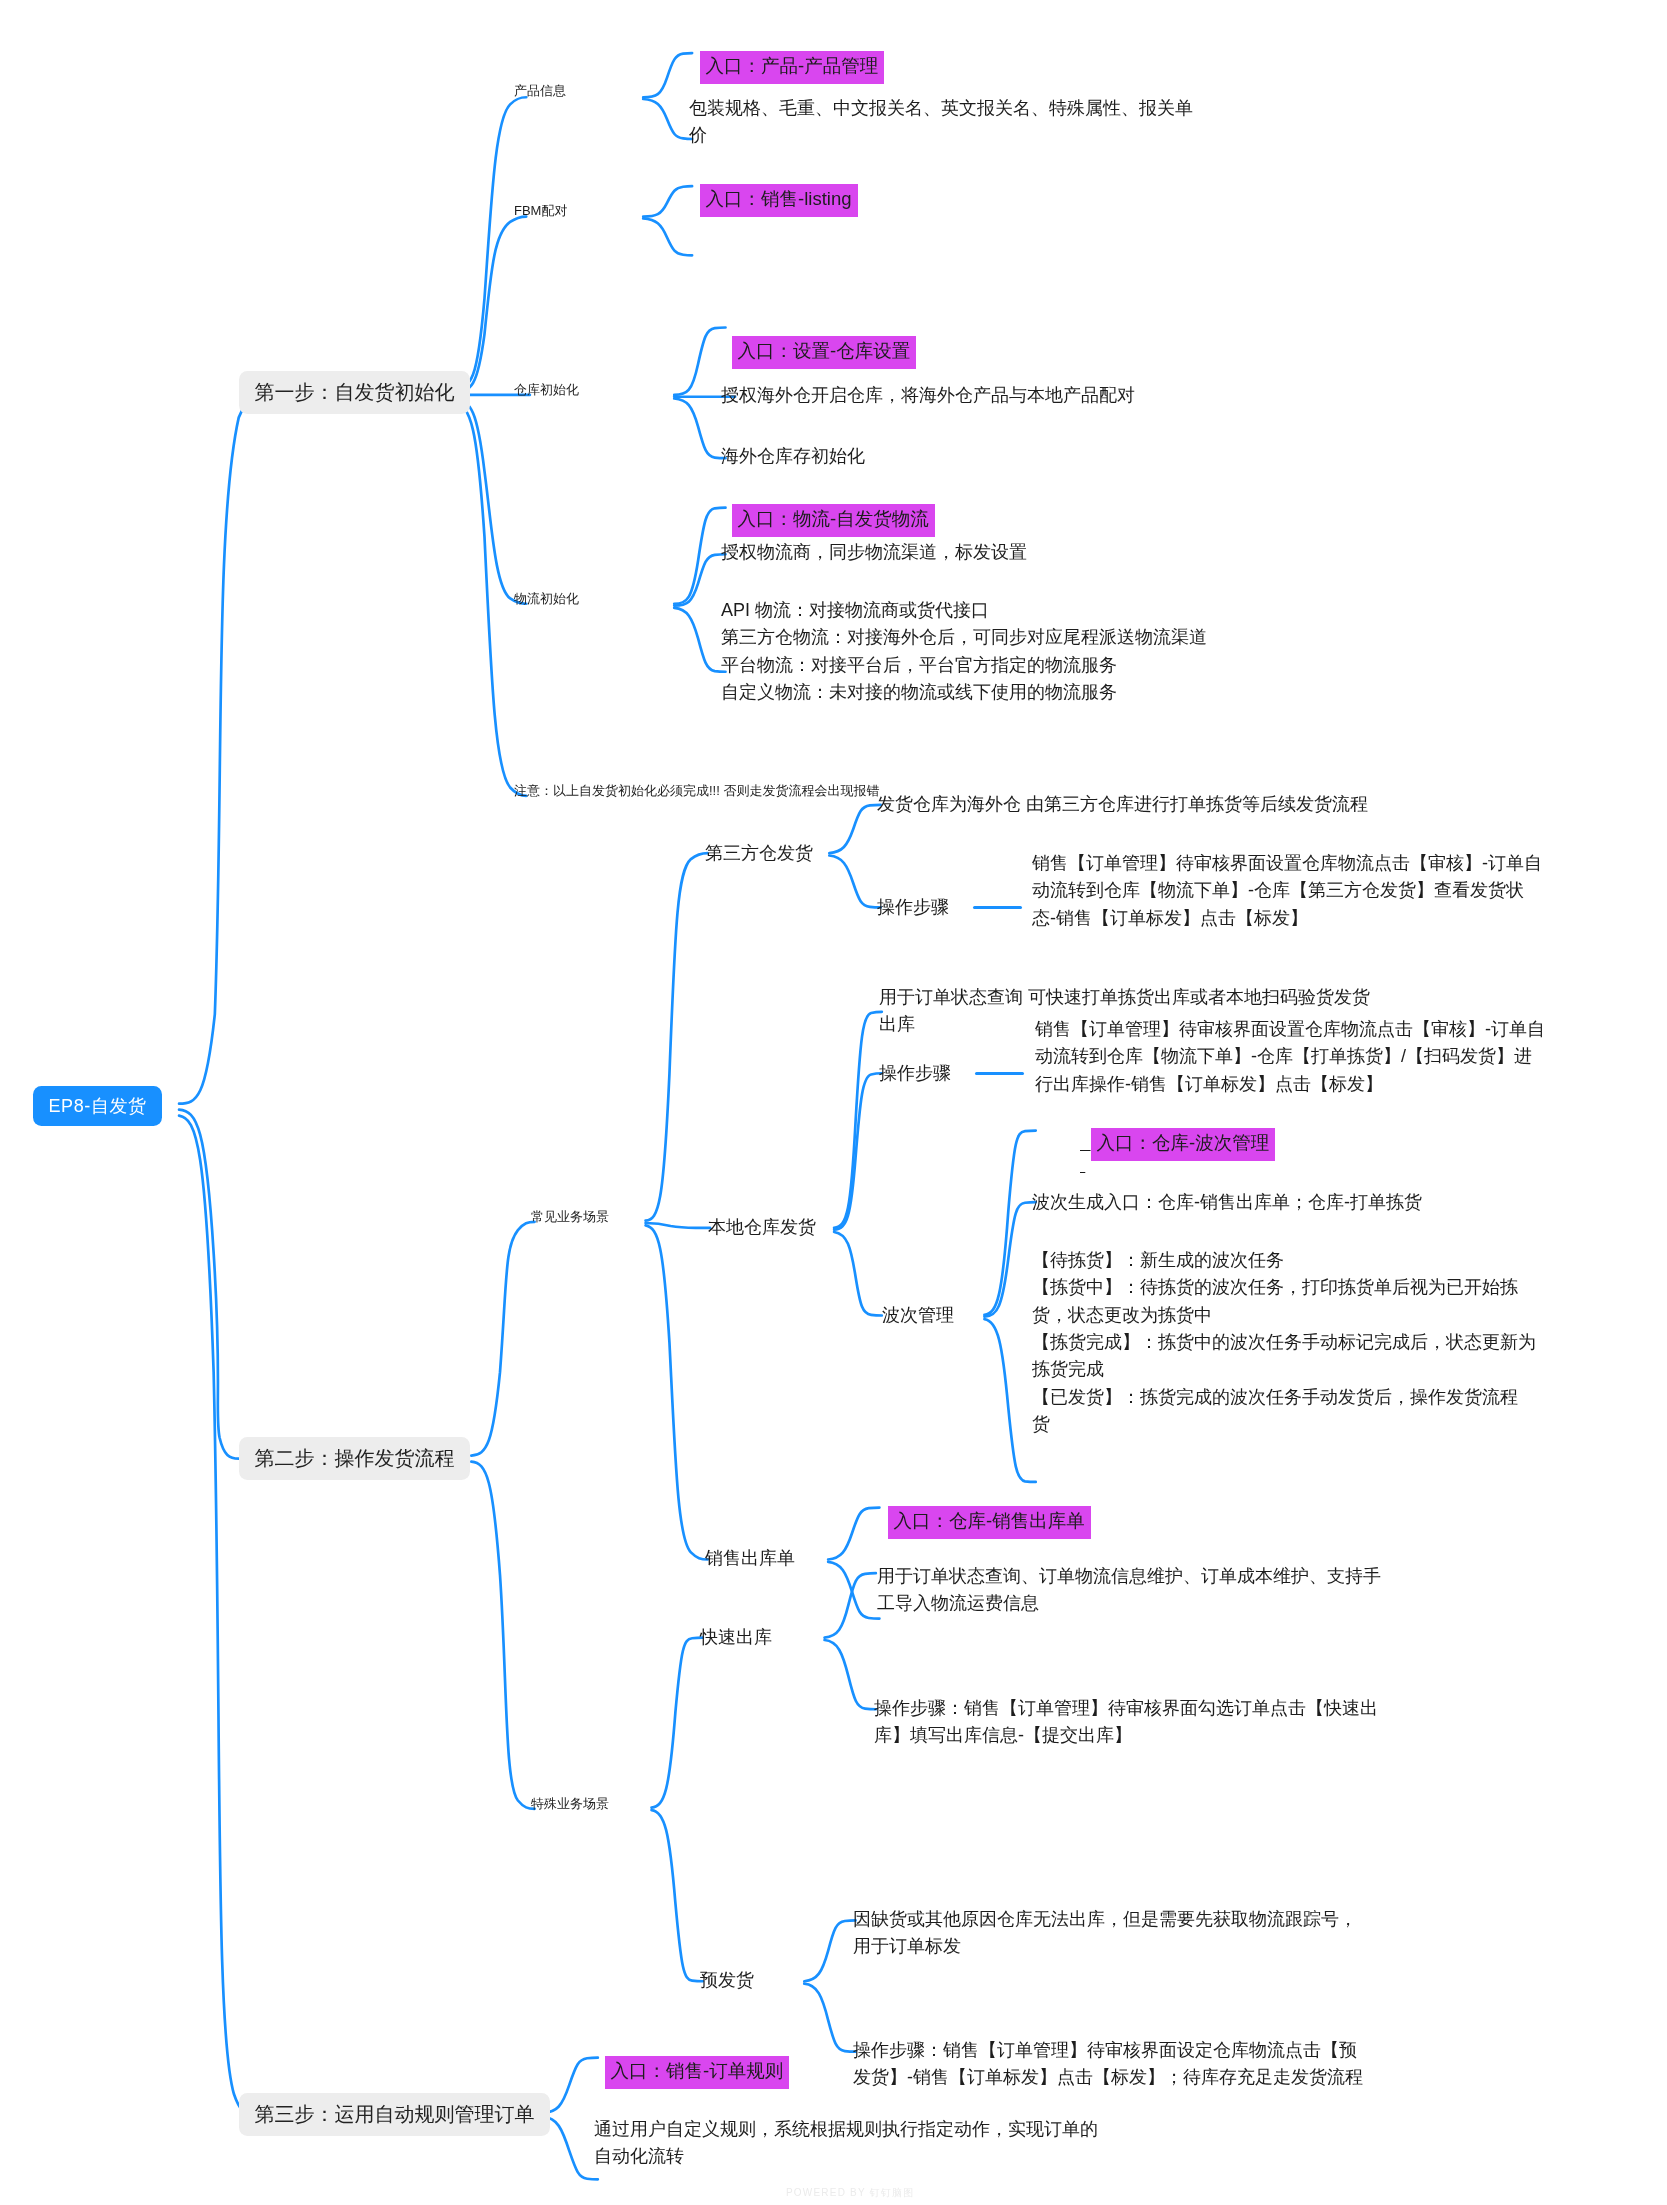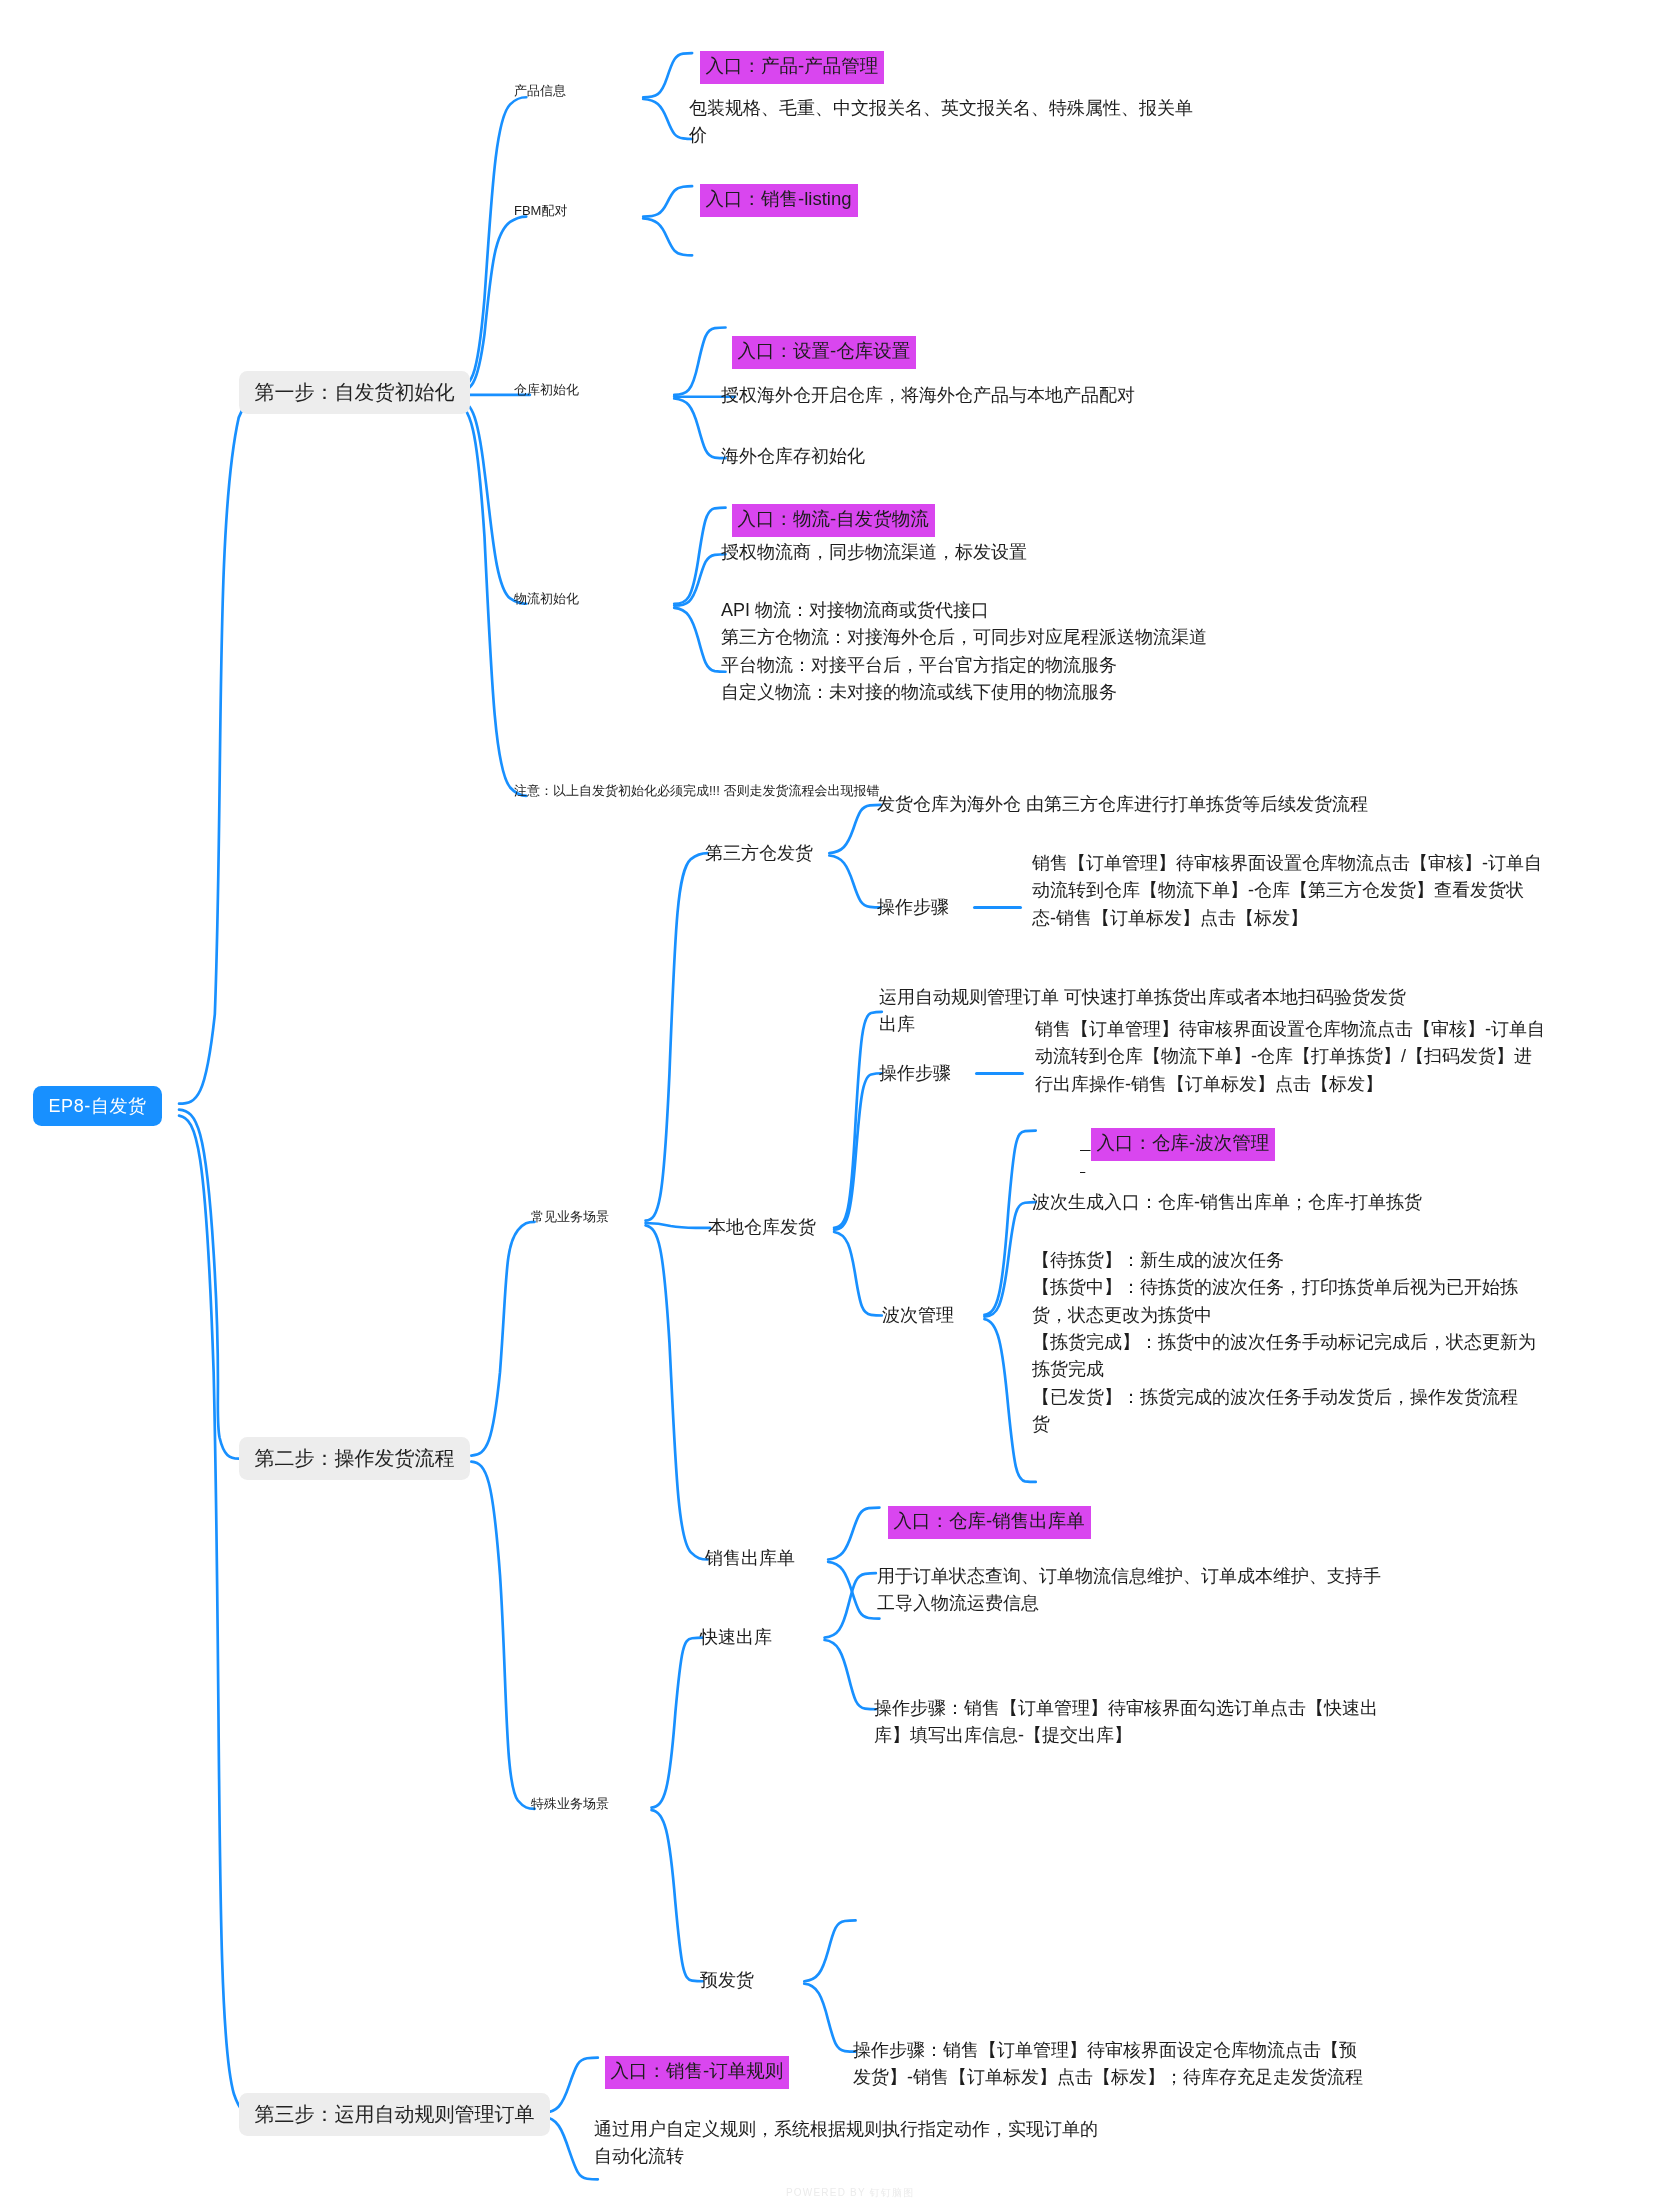--- a/index.html
+++ b/index.html
@@ -209,21 +209,21 @@
 
   <div class="node l3" style="left:705px; top:840px;">第三方仓发货</div>
   <div class="node leaf" style="left:877px; top:791px; width:656px;">发货仓库为海外仓 由第三方仓库进行打单拣货等后续发货流程</div>
   <div class="node l3" style="left:877px; top:894px;">操作步骤</div>
   <div class="dash" style="left:973px; top:906px; width:49px;"></div>
   <div class="node leaf" style="left:1032px; top:850px; width:615px;">销售【订单管理】待审核界面设置仓库物流点击【审核】-订单自
 动流转到仓库【物流下单】-仓库【第三方仓发货】查看发货状
 态-销售【订单标发】点击【标发】</div>
 
   <div class="node l3" style="left:708px; top:1214px;">本地仓库发货</div>
-  <div class="node leaf" style="left:879px; top:984px; width:656px;">运用自动规则管理订单 可快速打单拣货出库或者本地扫码验货发货
+  <div class="node leaf" style="left:879px; top:984px; width:656px;">用于订单状态查询 可快速打单拣货出库或者本地扫码验货发货
 出库</div>
   <div class="node l3" style="left:879px; top:1060px;">操作步骤</div>
   <div class="dash" style="left:975px; top:1072px; width:49px;"></div>
   <div class="node leaf" style="left:1035px; top:1016px; width:615px;">销售【订单管理】待审核界面设置仓库物流点击【审核】-订单自
 动流转到仓库【物流下单】-仓库【打单拣货】/【扫码发货】进
 行出库操作-销售【订单标发】点击【标发】</div>
 
   <div class="node l3" style="left:882px; top:1302px;">波次管理</div>
   <div class="node entry-wrap" style="left:1080px; top:1114px;text-decoration:underline;">
     <span class="entry">入口：仓库-波次管理</span>
@@ -244,20 +244,22 @@
   <div class="node leaf" style="left:877px; top:1563px; width:656px;">用于订单状态查询、订单物流信息维护、订单成本维护、支持手
 工导入物流运费信息</div>
 
   <div class="node l2" style="left:531px; top:1795px;">特殊业务场景</div>
 
   <div class="node l3" style="left:700px; top:1624px;">快速出库</div>
   <div class="node leaf" style="left:874px; top:1695px; width:644px;">操作步骤：销售【订单管理】待审核界面勾选订单点击【快速出
 库】填写出库信息-【提交出库】</div>
 
   <div class="node l3" style="left:700px; top:1967px;">预发货</div>
+  <div class="node leaf" style="left:853px; top:1906px; width:656px;">因缺货或其他原因仓库无法出库，但是需要先获取物流跟踪号，
+用于订单标发</div>
   <div class="node leaf" style="left:853px; top:2037px; width:668px;">操作步骤：销售【订单管理】待审核界面设定仓库物流点击【预
 发货】-销售【订单标发】点击【标发】；待库存充足走发货流程</div>
 
   <div class="node step" style="left:239px; top:2093px;">第三步：运用自动规则管理订单</div>
   <div class="node entry-wrap" style="left:594px; top:2042px;">
     <span class="entry">入口：销售-订单规则</span>
   </div>
   <div class="node leaf" style="left:594px; top:2116px; width:656px;">通过用户自定义规则，系统根据规则执行指定动作，实现订单的
 自动化流转</div>
 

